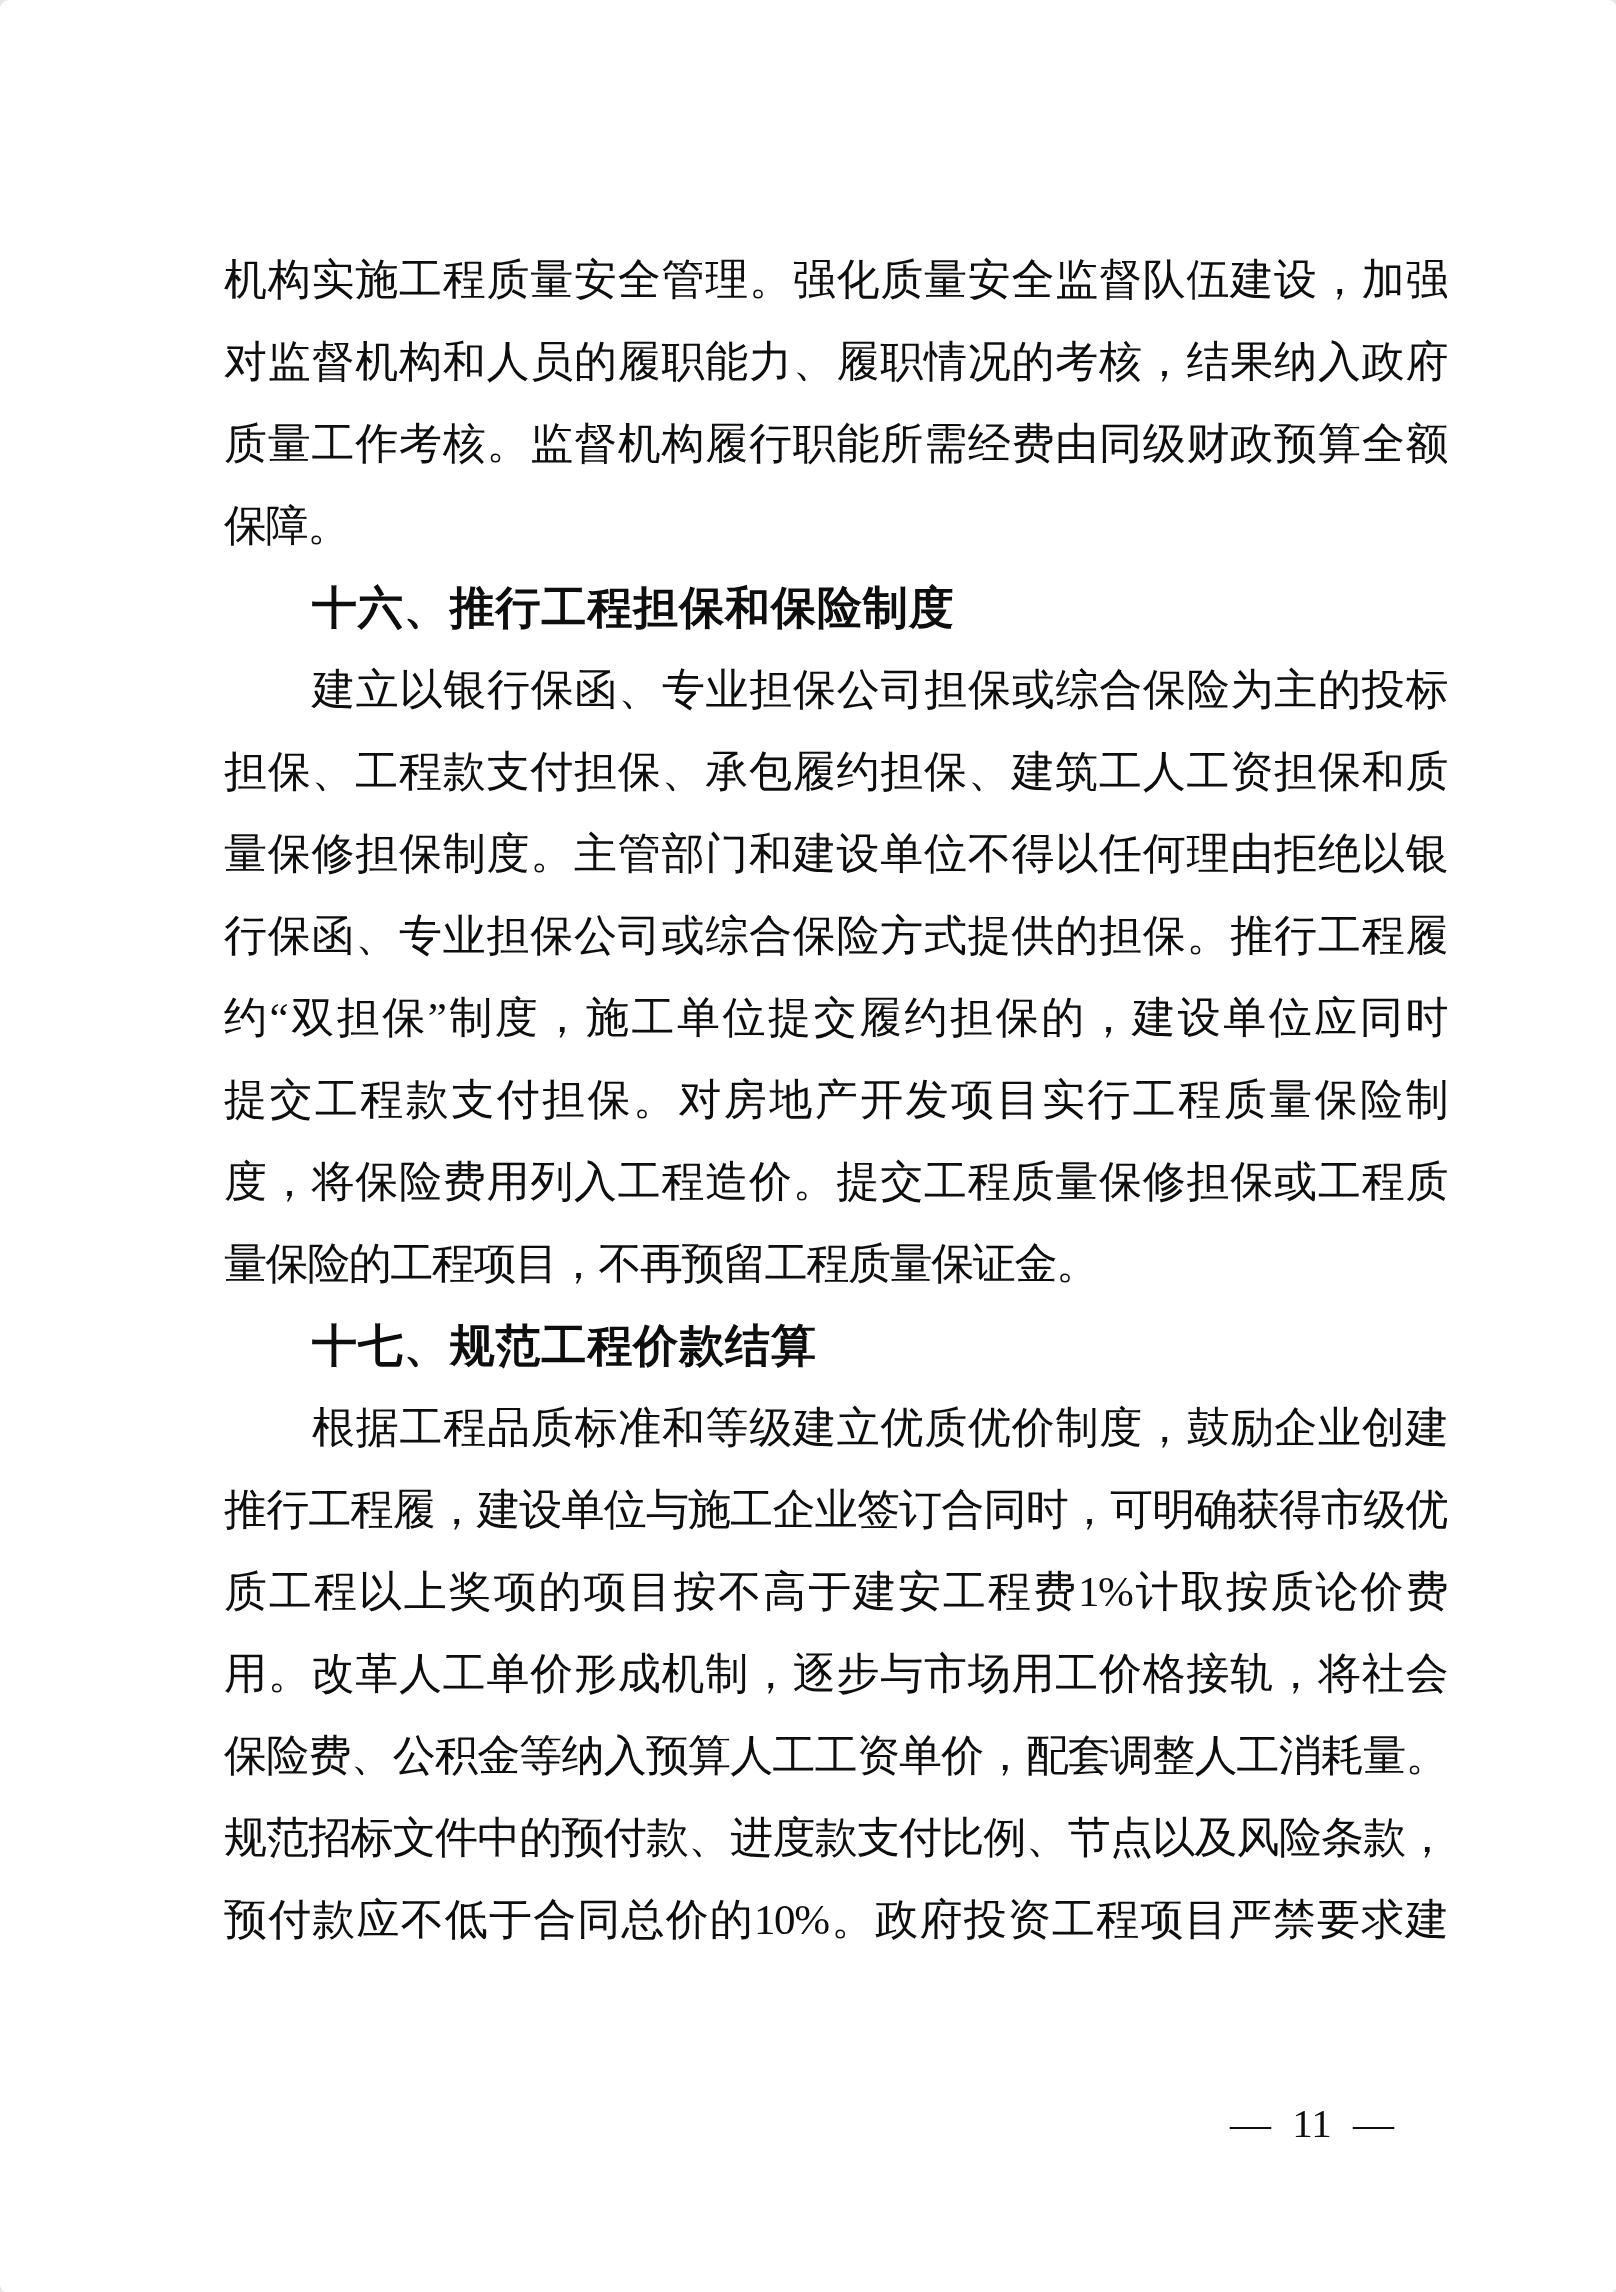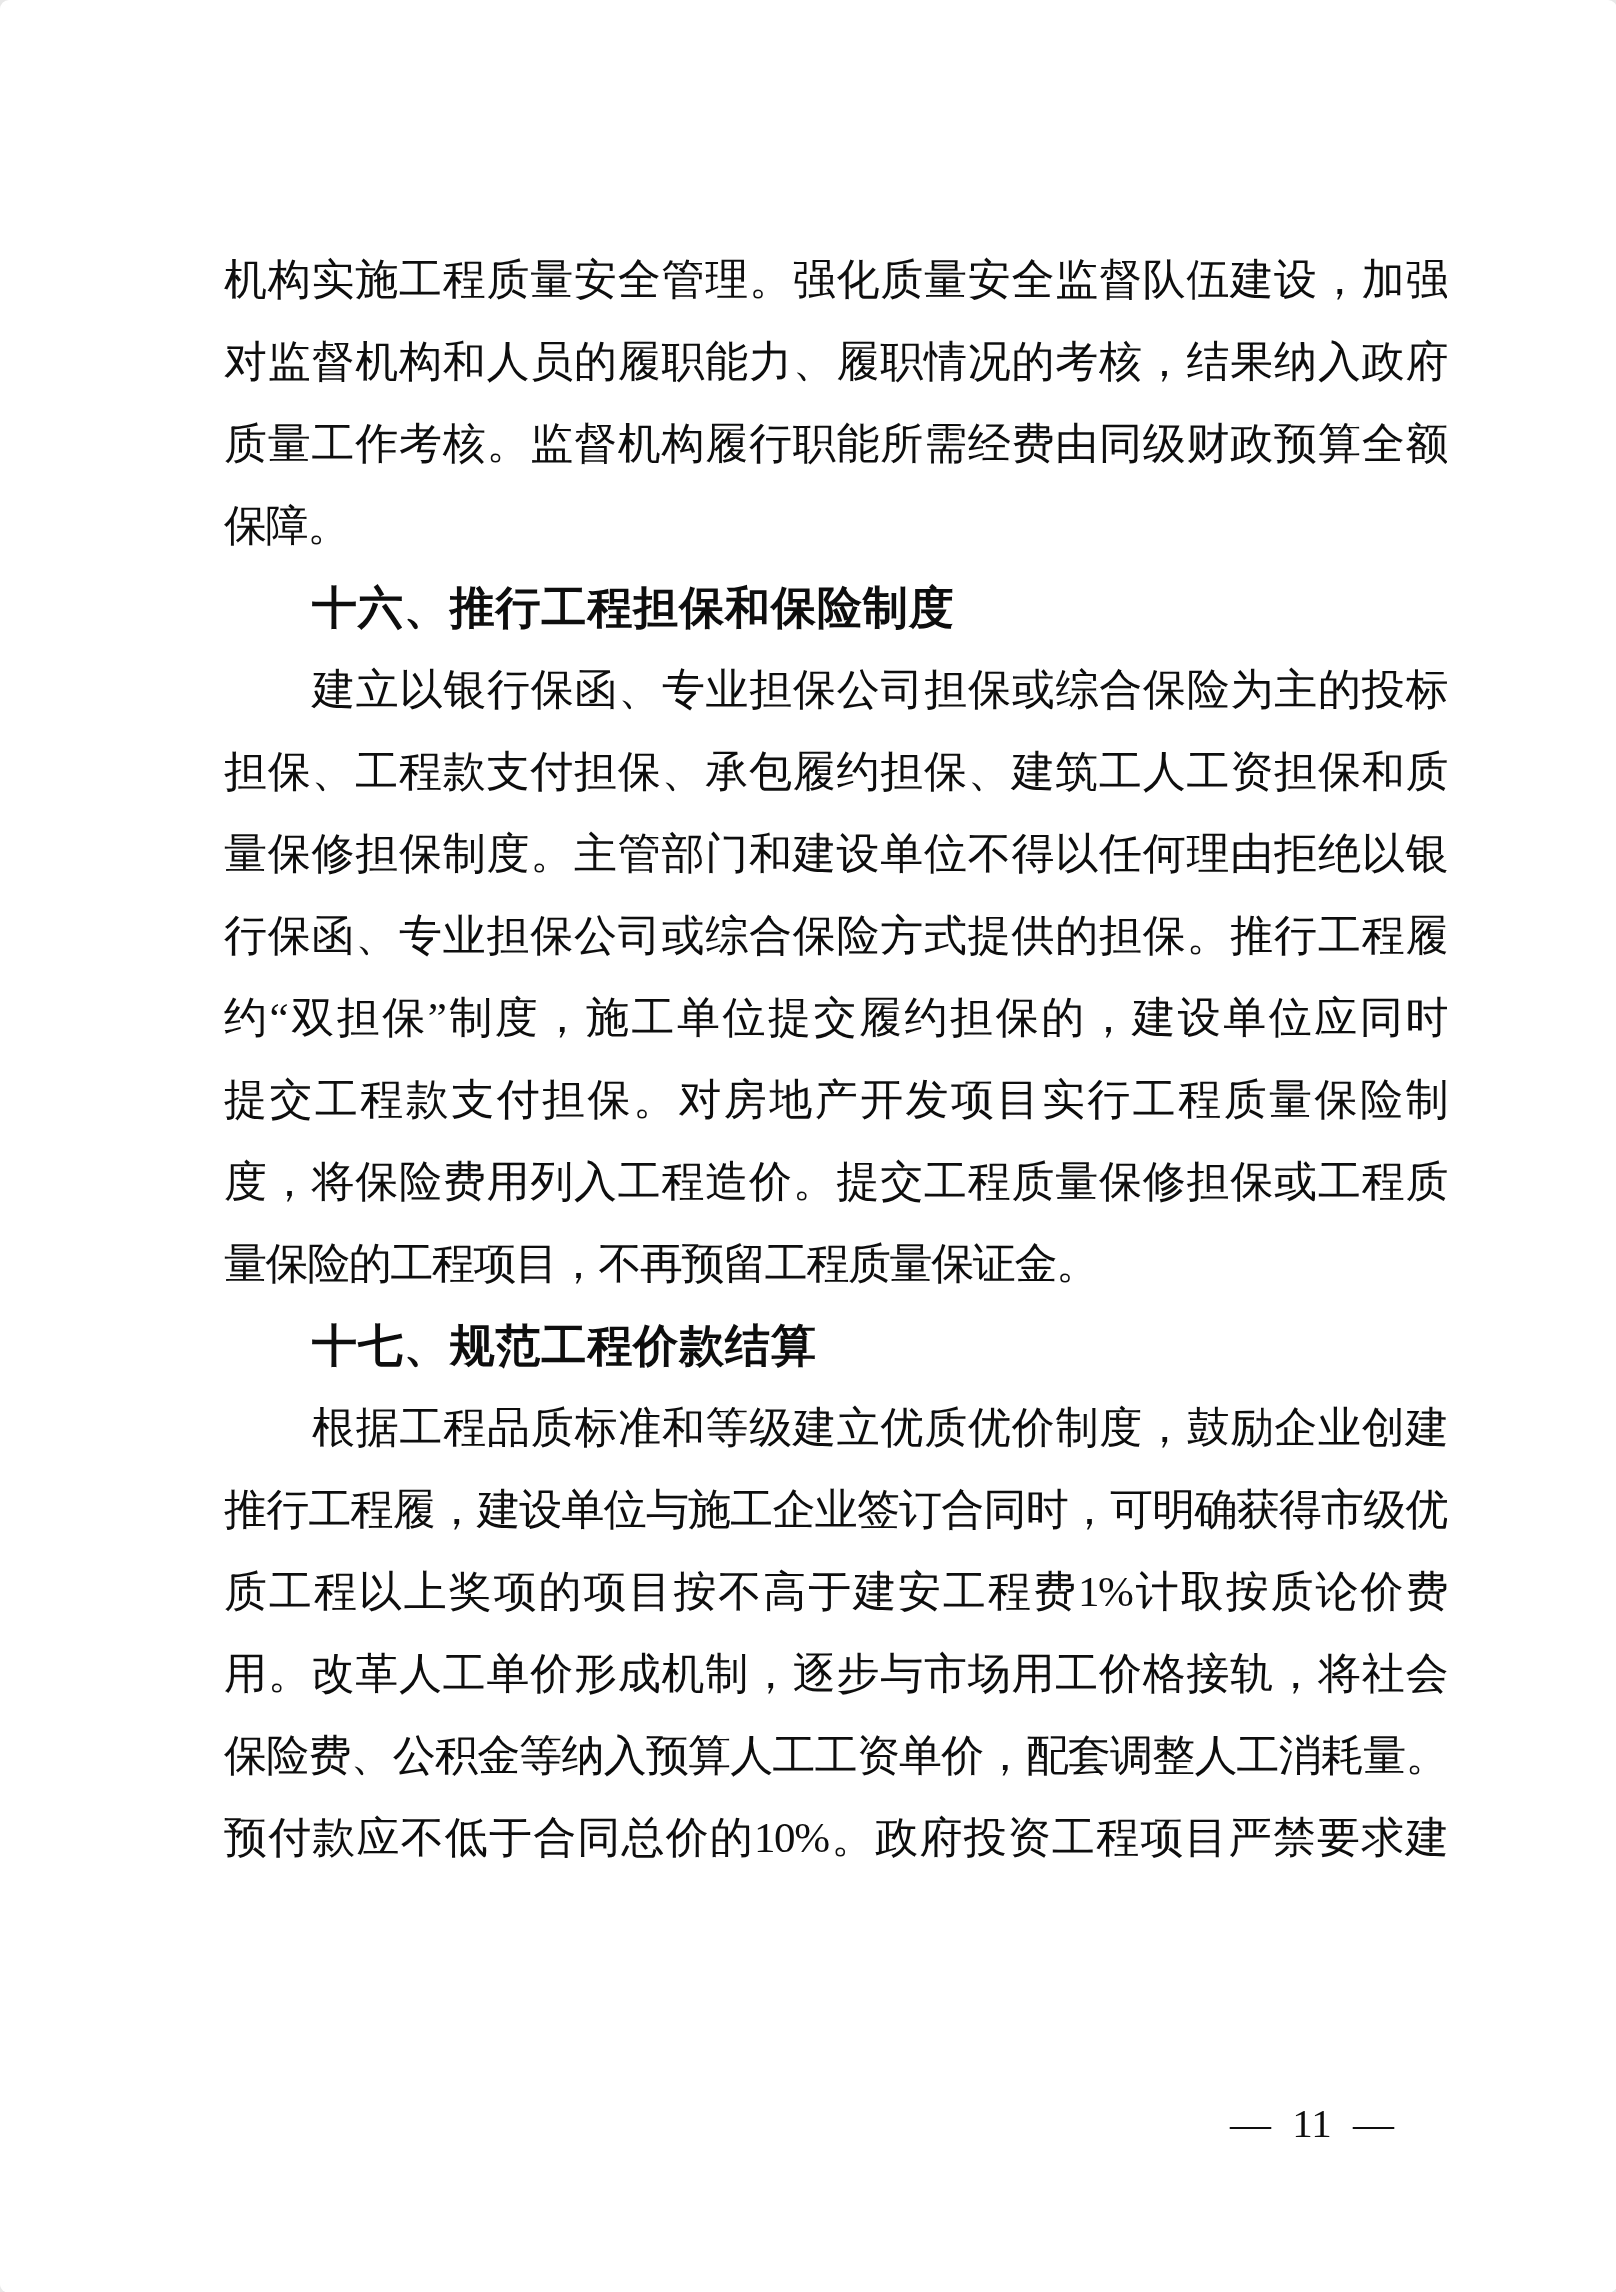--- a/index.html
+++ b/index.html
@@ -78,20 +78,21 @@
     <div class="line">约“双担保”制度，施工单位提交履约担保的，建设单位应同时</div>
     <div class="line">提交工程款支付担保。对房地产开发项目实行工程质量保险制</div>
     <div class="line">度，将保险费用列入工程造价。提交工程质量保修担保或工程质</div>
     <div class="line end">量保险的工程项目，不再预留工程质量保证金。</div>
     <div class="line heading">十七、规范工程价款结算</div>
     <div class="line indent">根据工程品质标准和等级建立优质优价制度，鼓励企业创建</div>
     <div class="line">推行工程履，建设单位与施工企业签订合同时，可明确获得市级优</div>
     <div class="line">质工程以上奖项的项目按不高于建安工程费1%计取按质论价费</div>
     <div class="line">用。改革人工单价形成机制，逐步与市场用工价格接轨，将社会</div>
     <div class="line">保险费、公积金等纳入预算人工工资单价，配套调整人工消耗量。</div>
+    <div class="line">规范招标文件中的预付款、进度款支付比例、节点以及风险条款，</div>
     <div class="line">预付款应不低于合同总价的10%。政府投资工程项目严禁要求建</div>
   </div>
 
   <div class="footer">
     <span>— 11 —</span>
   </div>
 </div>
 
 
 </body></html>

